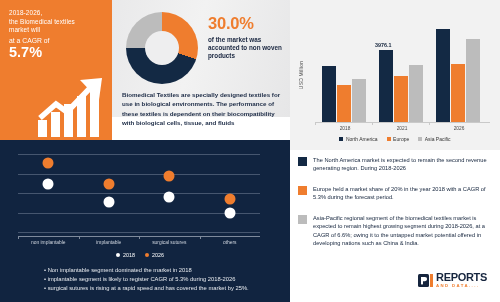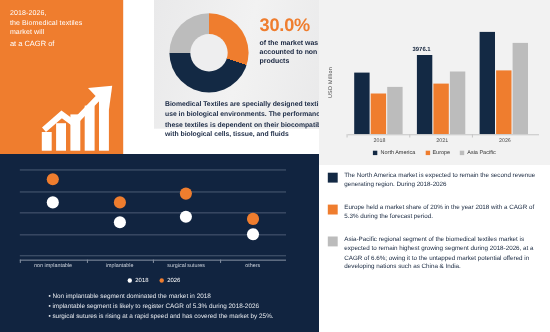--- a/index.html
+++ b/index.html
@@ -21,21 +21,20 @@
   .op-l1 { font-size: 6.4px; line-height: 8.6px; letter-spacing: .1px; }
   .op-accel { font-size: 13.2px; font-weight: bold; letter-spacing: .1px; margin-top: 2px; line-height: 14px; }
   .op-cagr { font-size: 6.8px; margin-top: 2px; }
   .op-pct { font-size: 14.5px; font-weight: bold; margin-top: 1px; line-height: 15px; }
   .arrow-graphic { position: absolute; right: 4px; bottom: 2px; width: 72px; height: 62px; }
 
   
   .mid-panel {
     position: absolute; left: 112px; top: 0; width: 178px; height: 117px;
     background: linear-gradient(105deg,#e9e9ea 0%,#f2f2f2 45%,#e6e6e7 100%);
-    margin-left: 28px;
   }
   .donut-wrap { position: absolute; left: 14px; top: 12px; width: 72px; height: 72px; }
   .donut {
     width: 72px; height: 72px; border-radius: 50%;
   }
   .donut-hole {
     position: absolute; left: 50%; top: 50%; transform: translate(-50%,-50%);
     width: 34px; height: 34px; border-radius: 50%;
     background: #eeeeef;
   }
@@ -118,20 +117,21 @@
 </head>
 <body>
 
 <div id="root">
 
   <div class="orange-panel">
     <div class="op-l1">2018-2026,</div>
     <div class="op-l1">the Biomedical textiles</div>
     <div class="op-l1">market will</div>
     <div class="op-cagr">at a CAGR of</div>
+    <div class="op-pct">5.7%</div>
     <svg class="arrow-graphic" viewBox="0 0 72 62">
       <rect x="2" y="44" width="9" height="17" fill="#ffffff"></rect>
       <rect x="15" y="36" width="9" height="25" fill="#ffffff"></rect>
       <rect x="28" y="28" width="9" height="33" fill="#ffffff"></rect>
       <rect x="41" y="20" width="9" height="41" fill="#ffffff"></rect>
       <rect x="54" y="12" width="9" height="49" fill="#ffffff"></rect>
       <path d="M4 42 L20 28 L31 36 L56 10" stroke="#ffffff" stroke-width="5.5" fill="none"></path>
       <path d="M44 4 L66 2 L63 24 Z" fill="#ffffff"></path>
     </svg>
   </div>
@@ -252,14 +252,26 @@
         </div>
       </div>
     <div class="navy-bullets" id="navy-bullets">
         <div class="nb">• Non implantable segment dominated the market in 2018</div>
         <div class="nb">• implantable  segment is likely to register CAGR of 5.3% during 2018-2026</div>
         <div class="nb">• surgical sutures  is rising at a rapid speed and has covered the market by 25%.</div>
       </div>
   </div>
 
   <div class="corner-white"></div>
+  <div class="logo-area">
+    <svg class="logo-mark" viewBox="0 0 15 13">
+      <rect x="0" y="0" width="11" height="13" rx="1.5" fill="#16253e"></rect>
+      <path d="M3 3 h4 a2.1 2.1 0 0 1 0 4.2 h-4 z" fill="#ffffff"></path>
+      <rect x="3" y="7" width="2" height="3.4" fill="#ffffff"></rect>
+      <rect x="12" y="0" width="3" height="13" fill="#ef7d2e"></rect>
+    </svg>
+    <div class="logo-txt">
+      <div class="logo-main">REPORTS</div>
+      <div class="logo-sub">AND DATA....</div>
+    </div>
+  </div>
 
 </div>
 
 </body></html>

